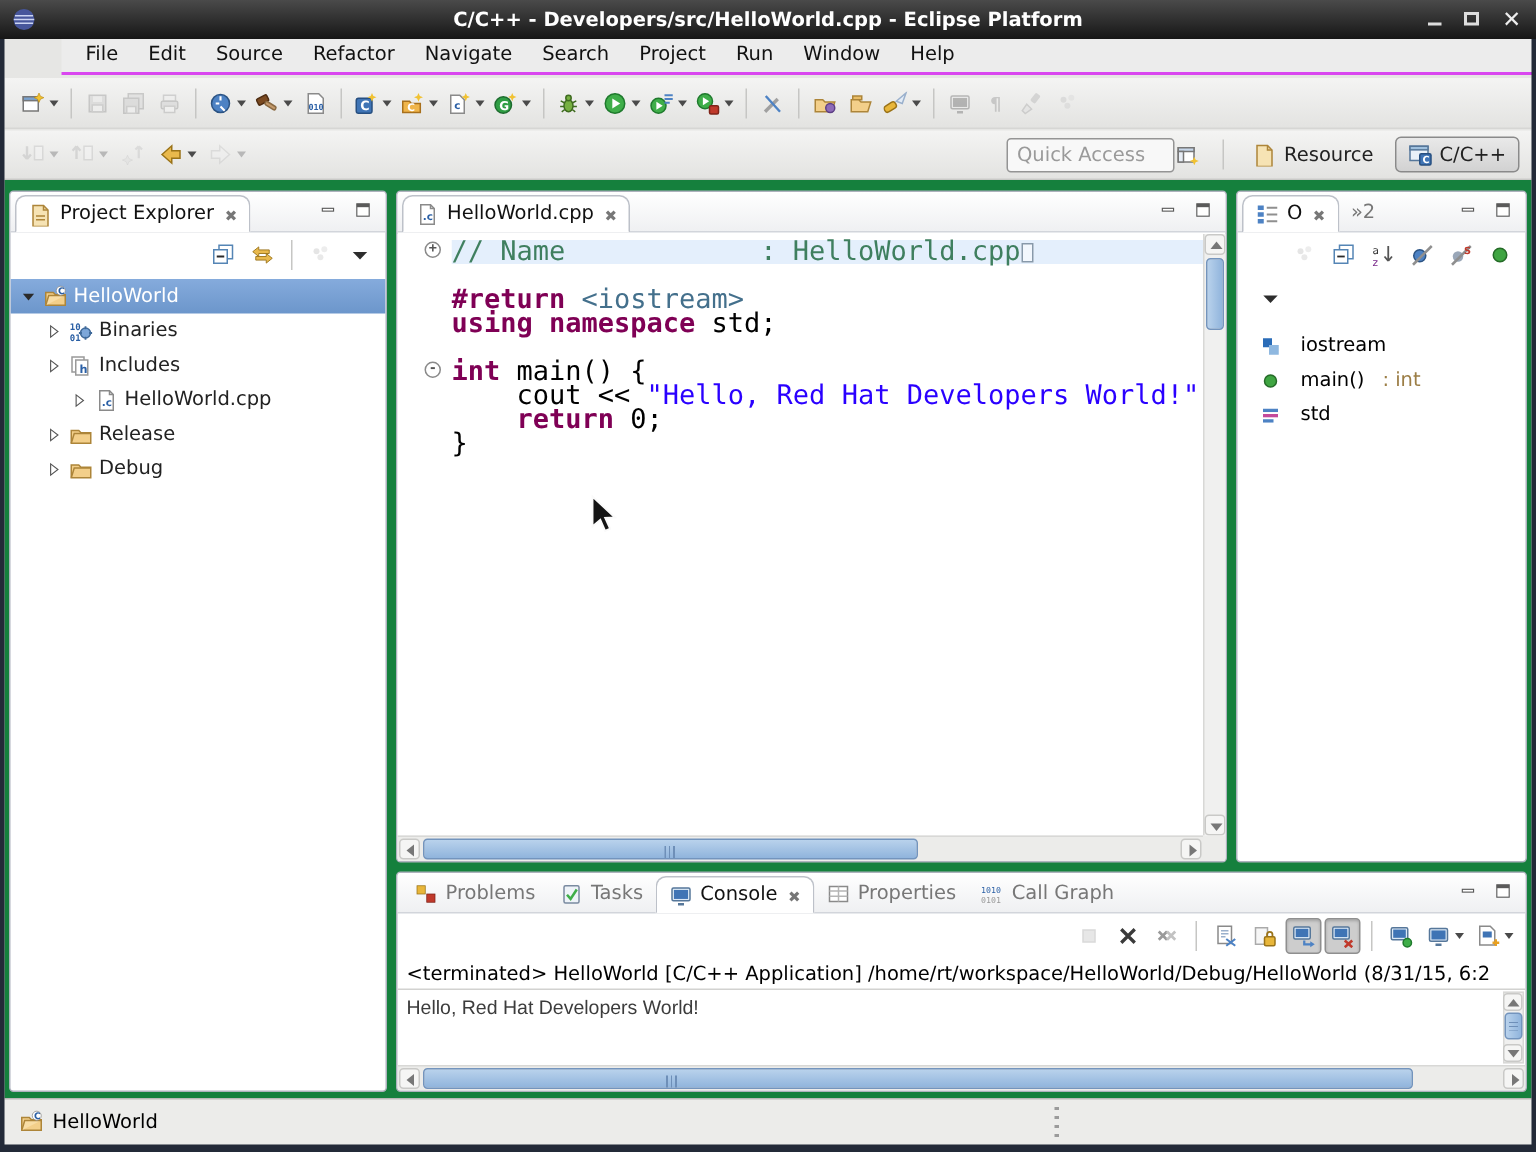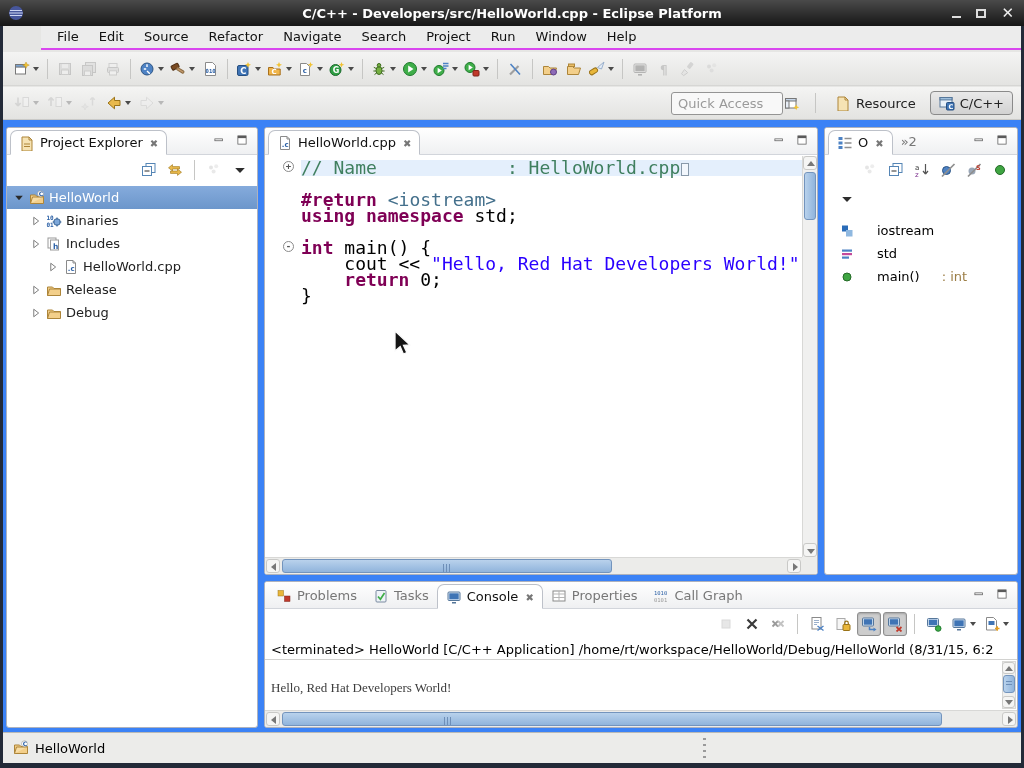--- a/index.html
+++ b/index.html
@@ -36,21 +36,21 @@
   .dd{width:0;height:0;border-left:3.5px solid transparent;border-right:3.5px solid transparent;border-top:4px solid #4a4a4a;margin-left:3px;}
   .tbtn.disabled .dd{border-top-color:#b8b8b8;}
   .vsep{width:1px;height:20px;background:#c6c6c4;margin:0 5px;flex:none;}
   .qa{position:absolute;left:668px;top:5px;width:112px;height:23px;border:1px solid #949494;border-radius:3px;background:#f8f8f8;padding:0 6px;font-size:13px;color:#333;font-family:"DejaVu Sans","Liberation Sans",sans-serif;}
   .qa::placeholder{color:#9a9a9a;}
   .persp{position:absolute;right:8px;top:4px;display:flex;align-items:center;gap:6px;}
   .pbtn{display:inline-flex;align-items:flex-end;gap:5px;padding:3px 8px;border-radius:4px;color:#222;}
   .pbtn.active{border:1px solid #8a8a8a;background:linear-gradient(#e9e9e9,#d2d2d2);}
 
   
-  .bench{position:absolute;left:3px;right:3px;top:120px;height:612px;background:#3b82f6;}
+  .bench{position:absolute;left:3px;right:3px;top:120px;height:612px;background:#15803d;}
   .panel{position:absolute;background:#fff;border:1px solid #aeb2bd;border-radius:3px;overflow:hidden;}
   .explorer{left:3px;top:7px;width:252px;height:601px;}
   .editor{left:261px;top:7px;width:554px;height:448px;}
   .outline{left:821px;top:7px;width:194px;height:448px;}
   .console{left:261px;top:461px;width:754px;height:147px;}
 
   .tabbar{position:relative;height:27px;background:linear-gradient(#ffffff,#eff0f2);border-bottom:1px solid #d2d5db;display:flex;align-items:flex-end;padding-left:3px;}
   .tab{display:inline-flex;align-items:center;gap:5px;height:25px;padding:0 8px;font-size:13px;color:#777;}
   .tab.active{background:#fff;border:1px solid #bdc1c9;border-bottom-color:#fff;border-radius:7px 7px 0 0;color:#111;margin-bottom:-1px;}
   .tclose{color:#777;font-weight:bold;font-size:12px;margin-left:2px;}
@@ -91,26 +91,26 @@
   .tri.up{left:3px;top:4px;border-left:4px solid transparent;border-right:4px solid transparent;border-bottom:5px solid #777;}
   .tri.down{left:3px;top:5px;border-left:4px solid transparent;border-right:4px solid transparent;border-top:5px solid #777;}
   .tri.left{left:4px;top:3px;border-top:4px solid transparent;border-bottom:4px solid transparent;border-right:5px solid #777;}
   .tri.right{left:5px;top:3px;border-top:4px solid transparent;border-bottom:4px solid transparent;border-left:5px solid #777;}
   .thumb{position:absolute;background:linear-gradient(180deg,#b9d2ec,#90b4dc);border:1px solid #7394bd;border-radius:3px;}
   .thumb.v{background:linear-gradient(90deg,#b9d2ec,#90b4dc);}
   .grip3{position:absolute;left:50%;top:4px;width:8px;height:8px;margin-left:-4px;background-image:repeating-linear-gradient(90deg,#6e8fb8 0 1px,transparent 1px 3px);}
   .corner{position:absolute;right:0;bottom:0;width:15px;height:17px;background:#ececea;}
 
   
-  .orow{display:flex;align-items:center;height:23px;gap:22px;padding-left:14px;}
+  .orow{display:flex;align-items:center;height:23px;gap:12px;padding-left:14px;}
   .osuf{color:#9c7e46;}
 
   
   .chead{height:21px;line-height:21px;padding:0 6px;white-space:nowrap;overflow:hidden;color:#000;border-bottom:1px solid #d2d2d0;font-size:13px;}
-  .cout{position:absolute;left:0;right:15px;top:79px;bottom:17px;padding:3px 6px;font-family:Liberation Serif, serif;font-size:13px;color:#3c3c3c;overflow:hidden;margin-top:16px;}
+  .cout{position:absolute;left:0;right:15px;top:79px;bottom:17px;padding:3px 6px;font-family:Liberation Sans, sans-serif;font-size:13px;color:#3c3c3c;overflow:hidden;}
   .cvsb{position:absolute;right:1px;top:79px;width:14px;bottom:18px;background:#f0f0ef;border:1px solid #d8d8d6;}
   .chsb{position:absolute;left:0;right:0;bottom:0;height:17px;background:#ececea;border-top:1px solid #d8d8d6;}
 
   
   .statusbar{position:absolute;left:3px;right:3px;top:732px;height:31px;background:#ececea;border-top:1px solid #b9b9b7;display:flex;align-items:center;padding-left:10px;gap:6px;z-index:40;}
   .sgrip{position:absolute;left:700px;top:5px;width:3px;height:20px;background-image:repeating-linear-gradient(#9a9a9a 0 2px,transparent 2px 6px);}
 
   .cursor-arrow{position:absolute;left:393px;top:330px;z-index:99;pointer-events:none;}
 </style>
 </head>
@@ -771,35 +771,35 @@
               <svg viewBox="0 0 16 16" width="16" height="16" xmlns="http://www.w3.org/2000/svg">
                 <rect x="3" y="2.5" width="6" height="6" fill="#2a6cb8"></rect>
                 <rect x="7" y="7" width="6.5" height="6.5" fill="#8fb8e0"></rect>
               </svg>
             </span>
             <span>iostream</span>
           </div>
           <div class="orow">
             <span class="ico">
               <svg viewBox="0 0 16 16" width="16" height="16" xmlns="http://www.w3.org/2000/svg">
+                <circle cx="8" cy="8" r="4" fill="#3fa542" stroke="#256b28"></circle>
+              </svg>
+            </span>
+            <span>main()</span>
+            <span class="osuf"> : int</span>
+          </div>
+          <div class="orow">
+            <span class="ico">
+              <svg viewBox="0 0 16 16" width="16" height="16" xmlns="http://www.w3.org/2000/svg">
                 <rect x="3" y="3.5" width="10" height="2.2" fill="#4d82c4"></rect>
                 <rect x="3" y="7" width="10" height="2.2" fill="#c44a9b"></rect>
                 <rect x="3" y="10.5" width="7" height="2.2" fill="#4d82c4"></rect>
               </svg>
             </span>
             <span>std</span>
-          </div>
-          <div class="orow">
-            <span class="ico">
-              <svg viewBox="0 0 16 16" width="16" height="16" xmlns="http://www.w3.org/2000/svg">
-                <circle cx="8" cy="8" r="4" fill="#3fa542" stroke="#256b28"></circle>
-              </svg>
-            </span>
-            <span>main()</span>
-            <span class="osuf"> : int</span>
           </div>
         </div>
     </div>
 
     <div class="panel console">
       <div class="tabbar">
           <span class="tab">
             <span class="ico">
               <svg viewBox="0 0 16 16" width="16" height="16" xmlns="http://www.w3.org/2000/svg">
                 <rect x="2" y="2.5" width="5.5" height="5.5" fill="#e8b63a" stroke="#9a7318" stroke-width=".5"></rect>

